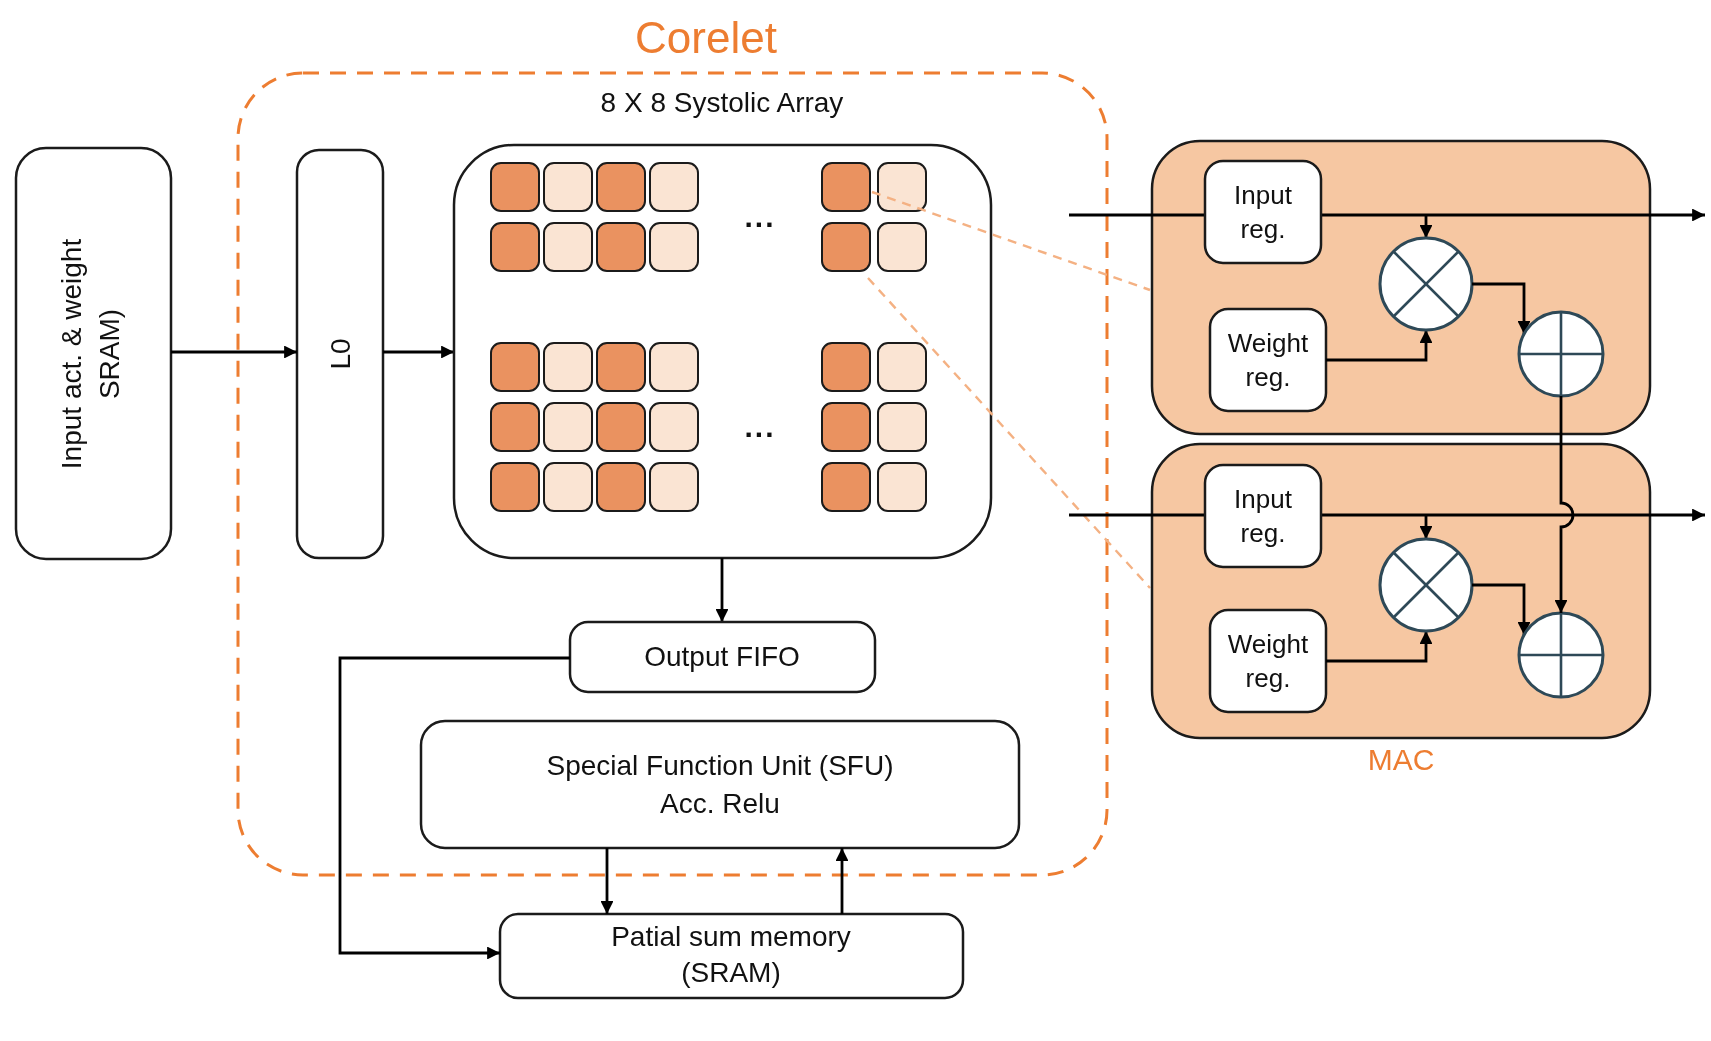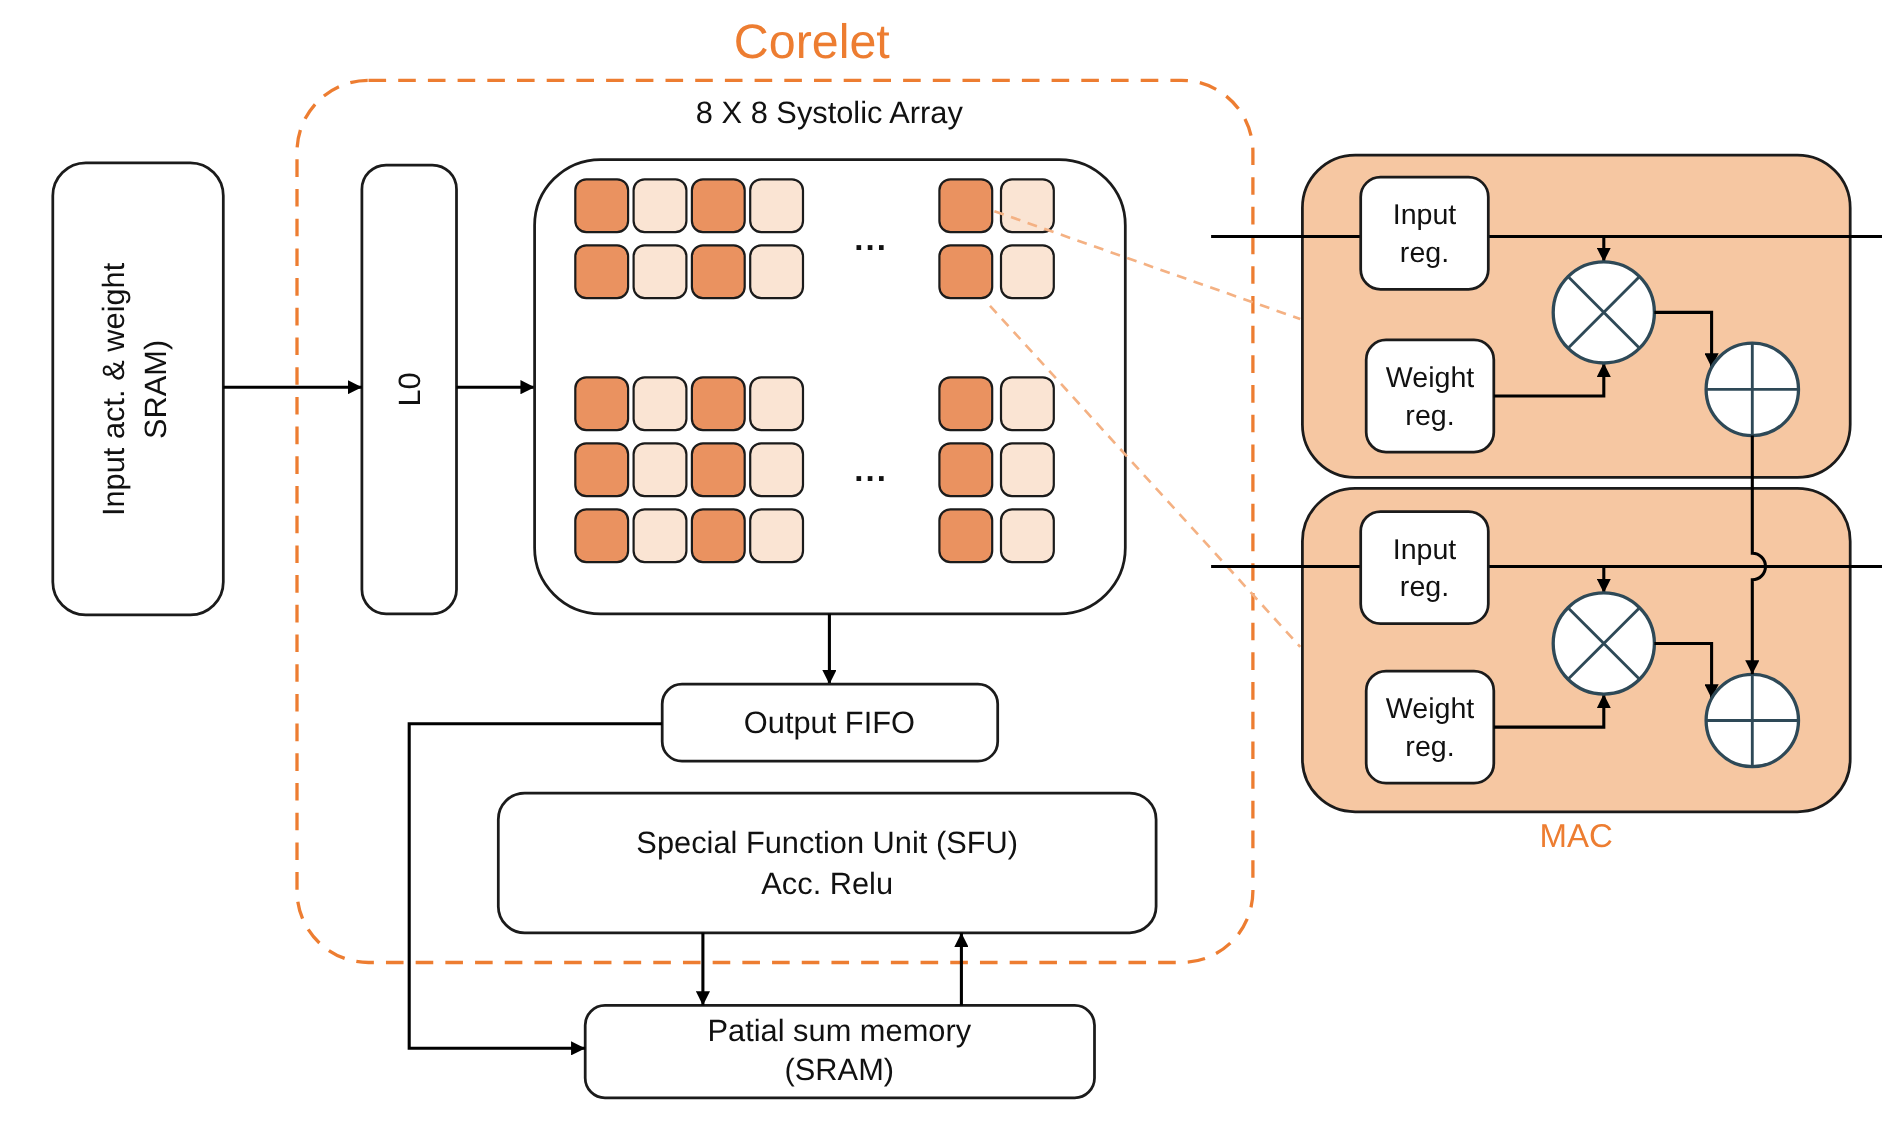--- a/index.html
+++ b/index.html
@@ -6,21 +6,21 @@
     --accent-orange:#ED7D31;
     --zoom-line-orange:#F4B183;
     --mac-fill:#F6C7A2;
     --cell-dark:#EA9260;
     --cell-light:#FAE4D3;
     --circle-stroke:#2E4957;
     --line:#000000;
   }
   html,body{margin:0;padding:0;background:#ffffff;}
   .stage{width:1363px;height:1041px;position:relative;background:#fff;
-         font-family:"Liberation Sans",sans-serif;padding-left:32px;}
+         font-family:"Liberation Sans",sans-serif;}
   svg text{font-family:"Liberation Sans",sans-serif;fill:#111;}
   .box{fill:#ffffff;stroke:#1b1b1b;stroke-width:2.5;}
   .mac-box{fill:var(--mac-fill);stroke:#1b1b1b;stroke-width:2.5;}
   .cellD{fill:var(--cell-dark);stroke:#1b1b1b;stroke-width:2;}
   .cellL{fill:var(--cell-light);stroke:#1b1b1b;stroke-width:2;}
   .flow{stroke:var(--line);stroke-width:2.8;fill:none;}
   .dash-border{stroke:var(--accent-orange);stroke-width:3;stroke-dasharray:16 11;fill:none;}
   .zoom-line{stroke:var(--zoom-line-orange);stroke-width:2.4;stroke-dasharray:9 7;fill:none;}
   .circ{fill:#ffffff;stroke:var(--circle-stroke);stroke-width:3;}
   .circ-line{stroke:var(--circle-stroke);stroke-width:2.6;fill:none;}

